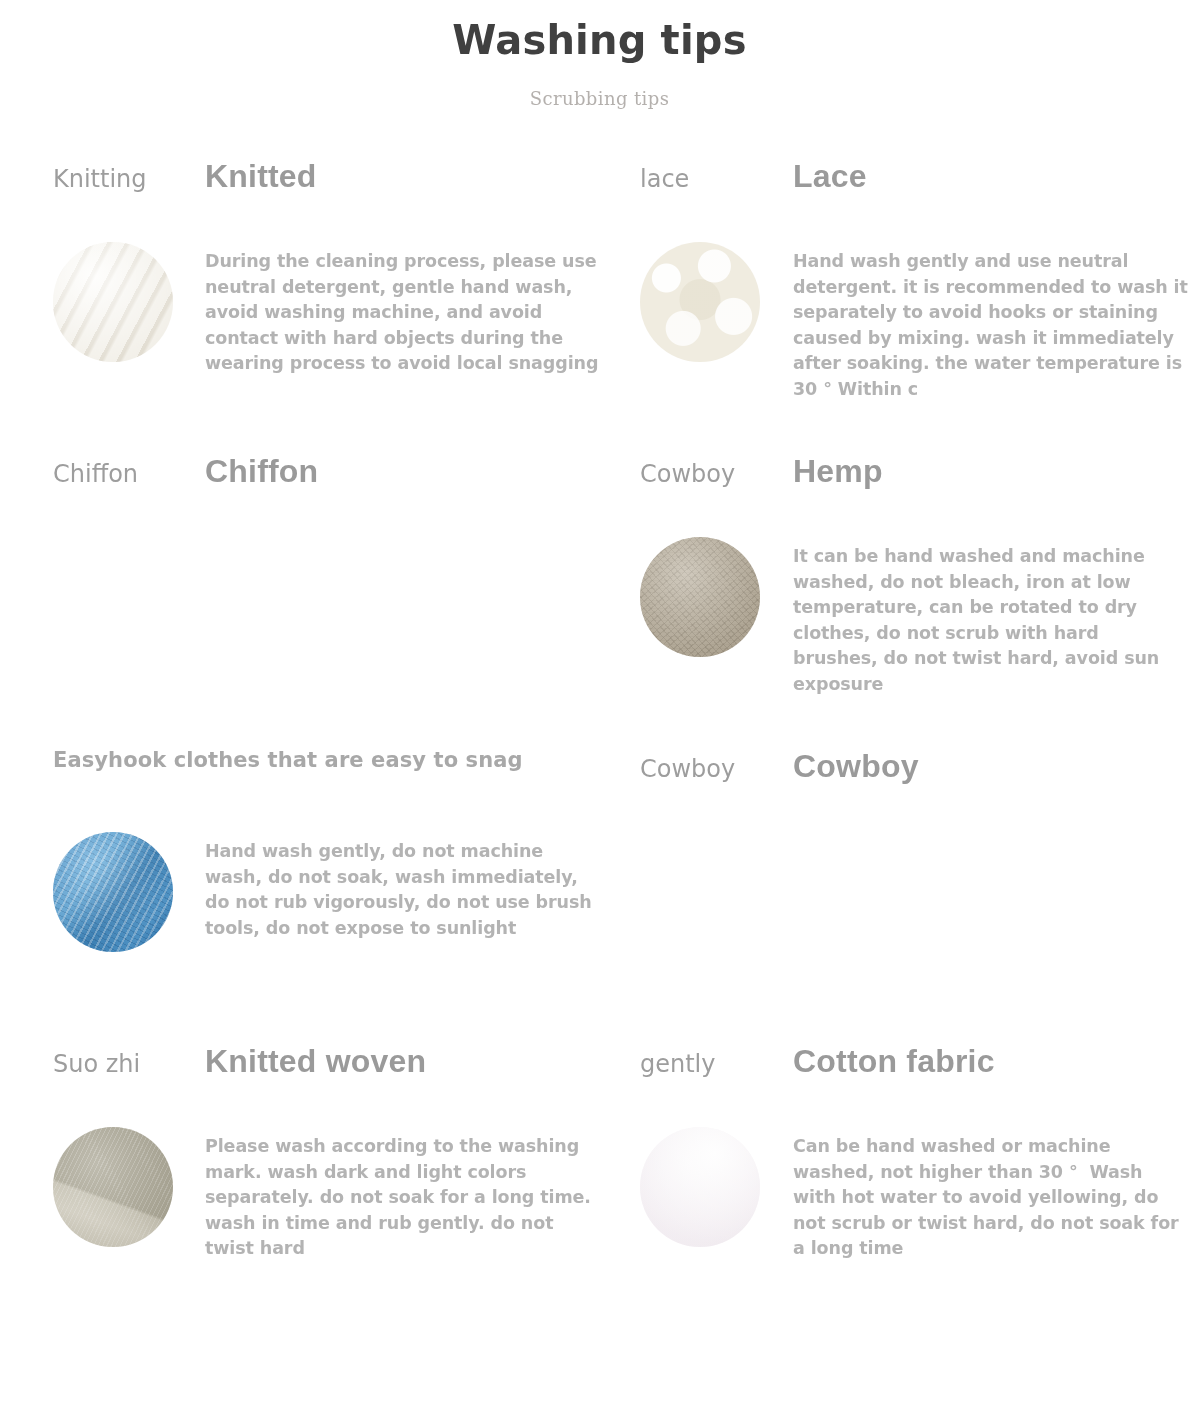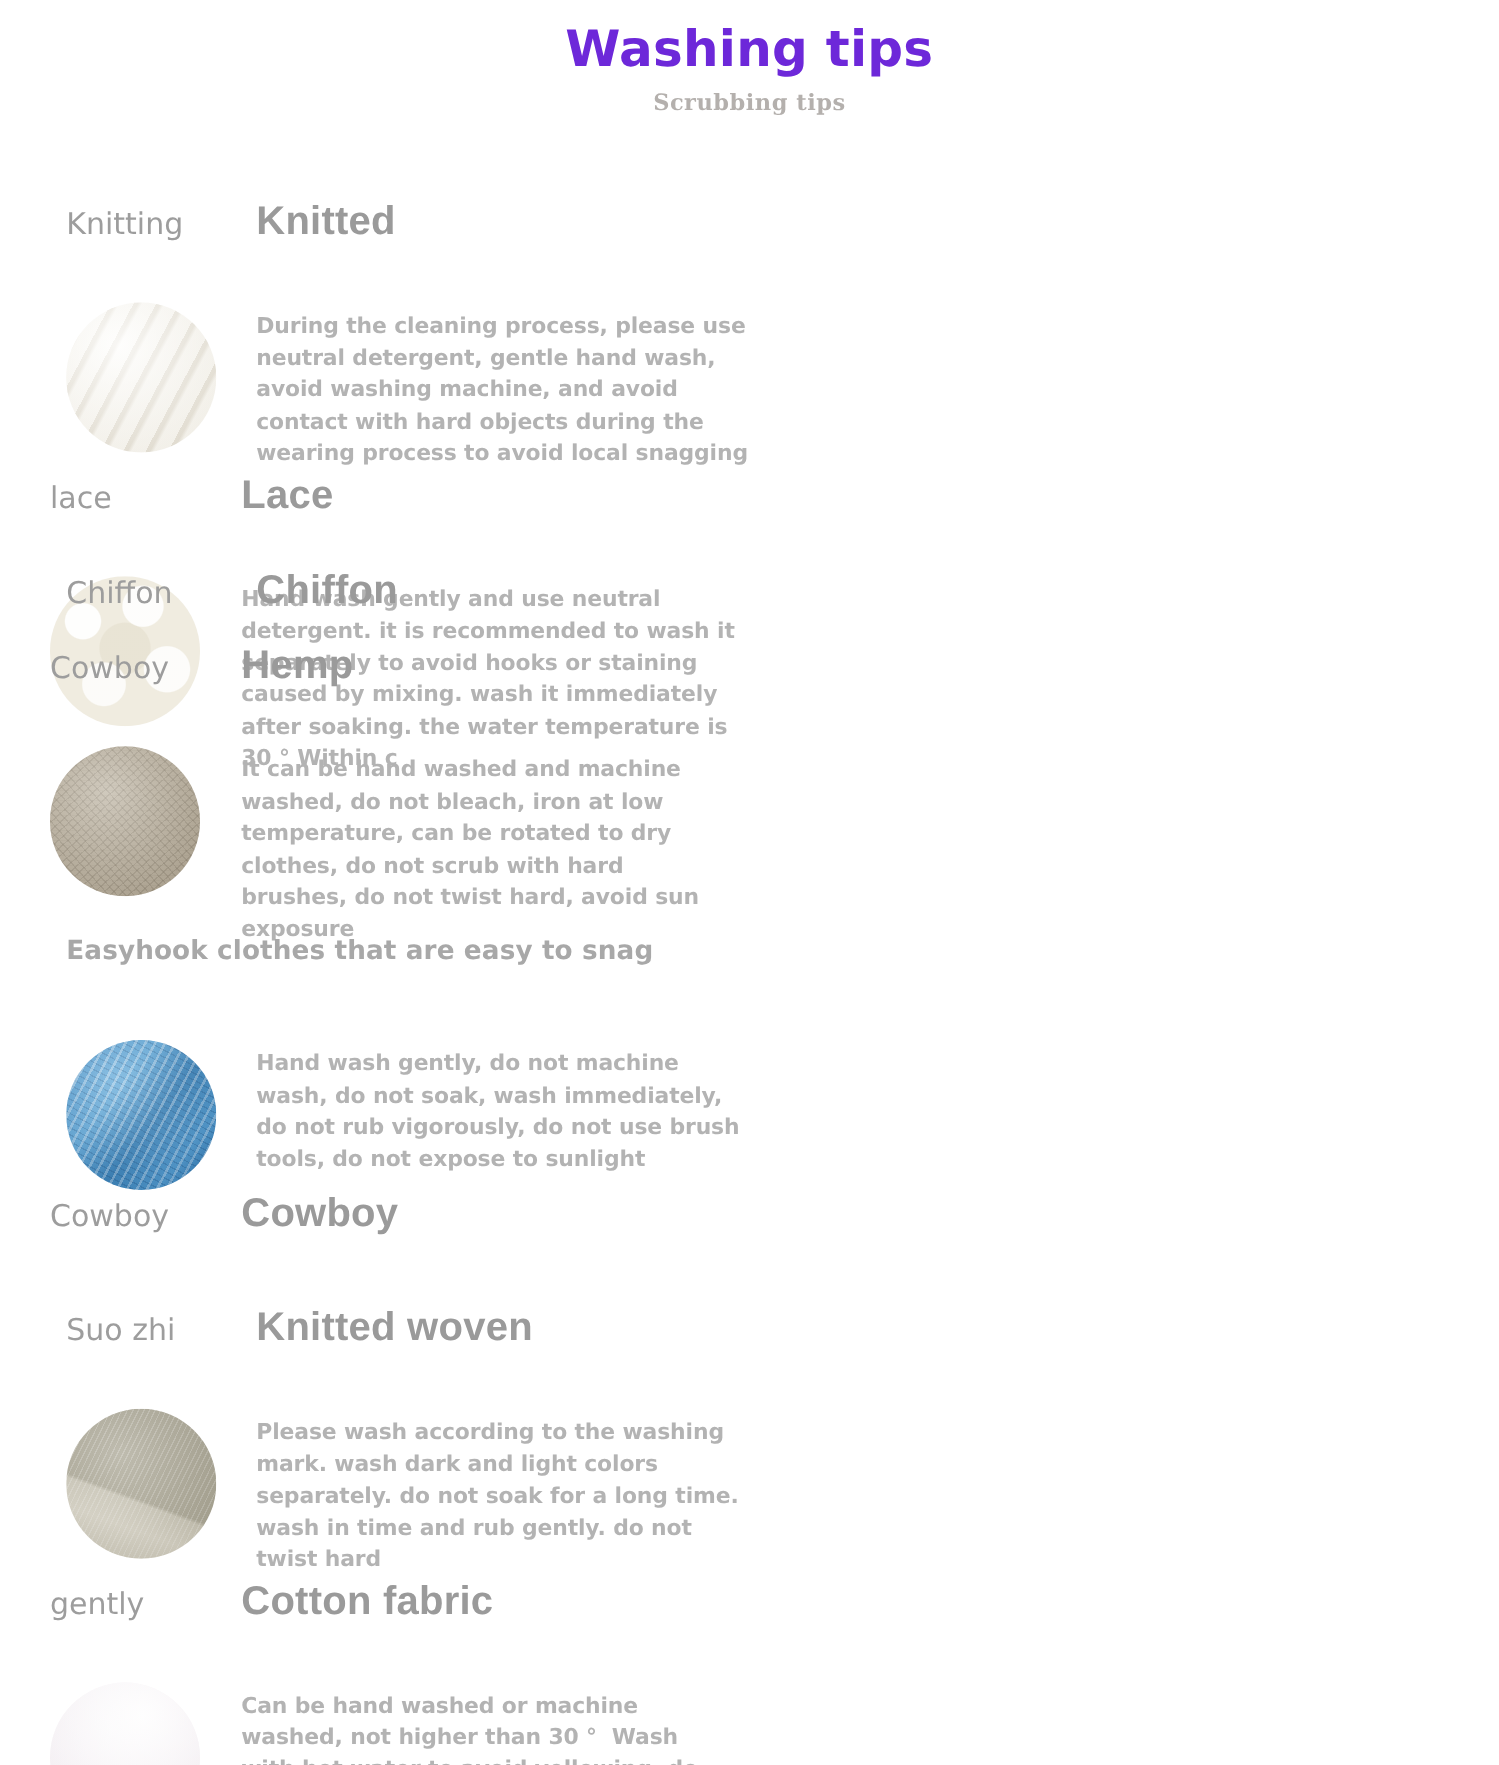--- a/index.html
+++ b/index.html
@@ -17,46 +17,45 @@
 
   
   .header {
     text-align: center;
     padding-top: 18px;
   }
   .main-title {
     font-family: "DejaVu Sans", sans-serif;
     font-size: 40px;
     font-weight: bold;
-    color: #6d28d9;
+    color: #404040;
     letter-spacing: 0.2px;
     line-height: 1.1;
     margin: 0;
   }
   .sub-title {
     font-family: "DejaVu Serif", serif;
     font-size: 18px;
-    font-weight: bold;
+    font-weight: normal;
     color: #b4b0ad;
-    margin: 10px 0 0 0;
+    margin: 26px 0 0 0;
     letter-spacing: 0.4px;
   }
 
   
   .grid {
     position: absolute;
     top: 158px;
     left: 0;
     width: 1199px;
   }
   .row {
     display: flex;
     width: 1199px;
     height: 295px;
-    flex-direction: column;
   }
   .cell {
     position: relative;
     box-sizing: border-box;
   }
   .cell.left  { width: 600px; padding-left: 53px; }
   .cell.right { width: 599px; padding-left: 40px; }
 
   
   .head-line {

